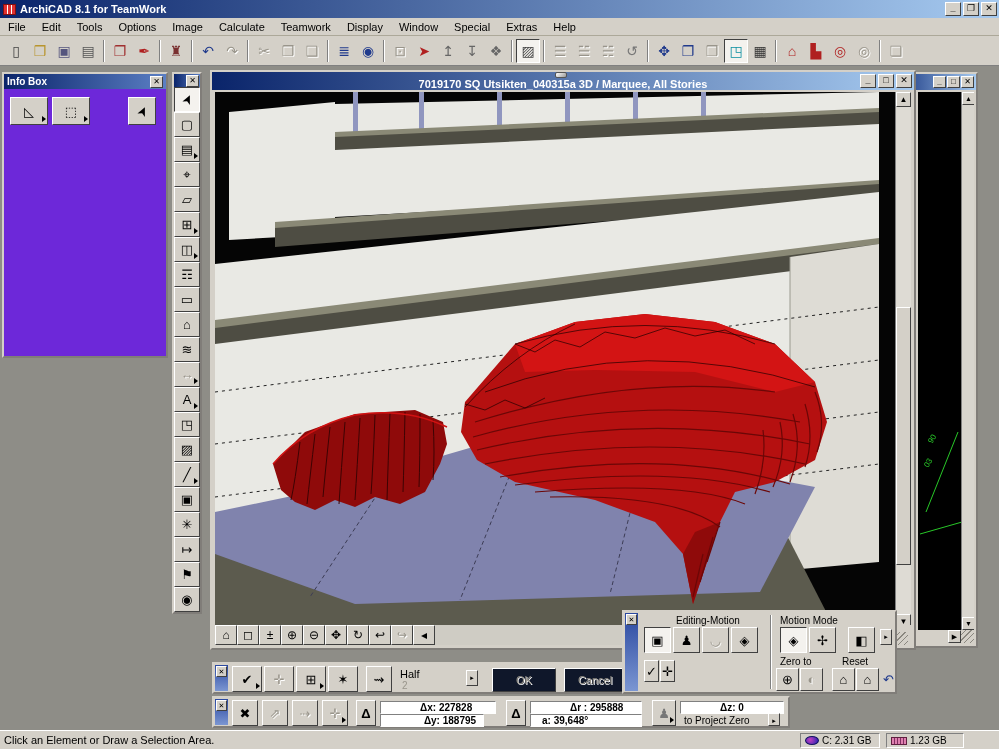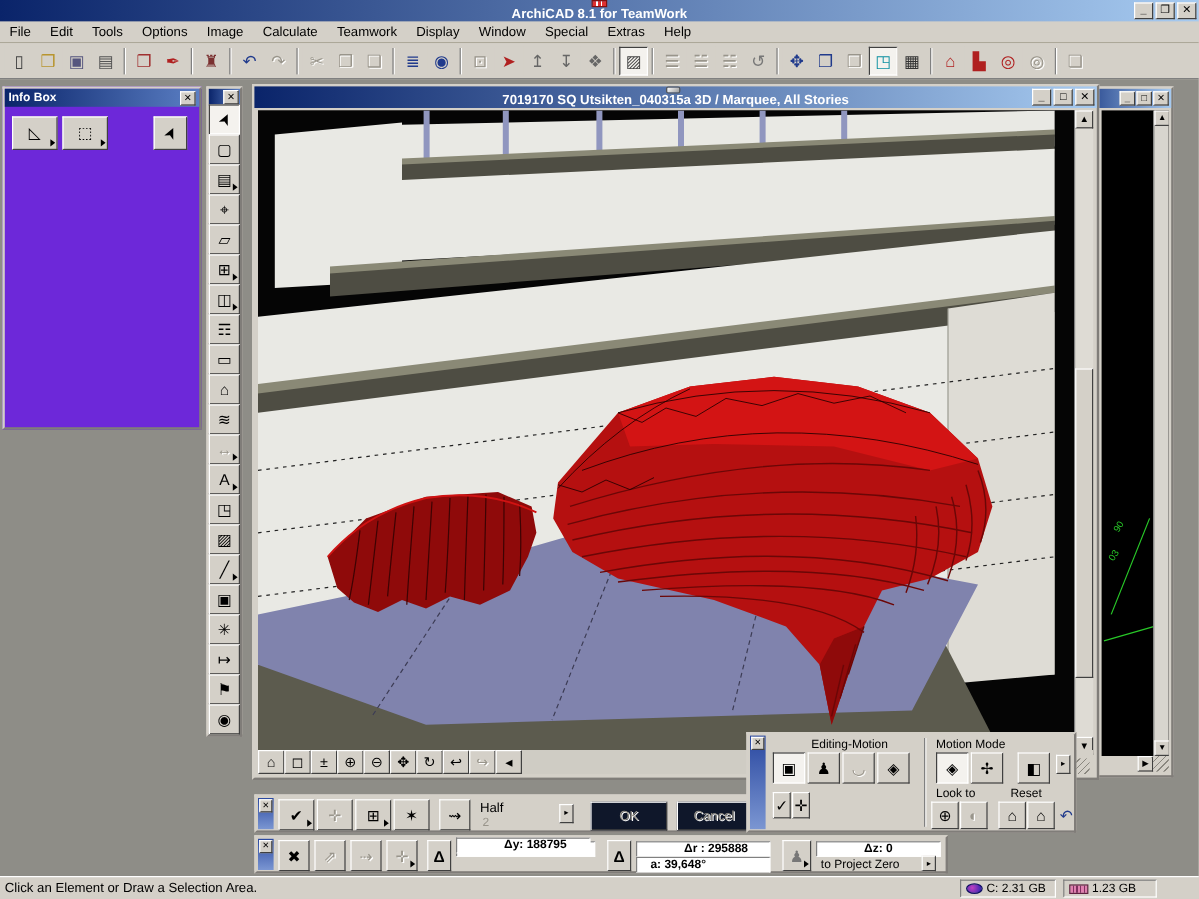--- a/index.html
+++ b/index.html
@@ -3,21 +3,21 @@
 <meta charset="utf-8">
 <style>
   * { margin:0; padding:0; box-sizing:border-box; }
   html,body { width:999px; height:749px; overflow:hidden; }
   body { font-family:"Liberation Sans","DejaVu Sans",sans-serif; font-size:11px; background:#d4d0c8; position:relative; color:#000; }
   .pressed  { border:1px solid; border-color:#404040 #fff #fff #404040 !important; background:#f4f2ee !important; }
   .disabled .glyph, .disabled { color:#99958b !important; text-shadow:1px 1px 0 #ffffff; }
 
   
   #titlebar { position:absolute; left:0; top:0; width:999px; height:18px;
-    background:linear-gradient(90deg,#0a246a,#a6caf0); color:#fff; display:flex; align-items:center;flex-direction:column; }
+    background:linear-gradient(90deg,#0a246a,#a6caf0); color:#fff; display:flex; align-items:center; }
   #app-icon { width:13px; height:11px; margin:0 4px 0 3px;
     background:repeating-linear-gradient(90deg,#e03030 0 3px,#fff 3px 4px); border:1px solid #801010; }
   #titlebar .t { font-weight:bold; font-size:11px; }
   .winbtns { position:absolute; right:2px; top:2px; display:flex; gap:2px; }
   .winbtn { width:16px; height:14px; font-size:9px; line-height:11px; text-align:center;
     background:#d4d0c8; border:1px solid; border-color:#fff #404040 #404040 #fff; color:#000; font-weight:bold; }
 
   #menubar { position:absolute; left:0; top:18px; width:999px; height:18px; background:#d4d0c8; display:flex; align-items:center; border-bottom:1px solid #aca899;}
   .menu-item { padding:2px 8px; }
 
@@ -560,21 +560,21 @@
         <span class="glyph">◈</span>
       </button>
     <button class="em-btn" style="left:185px;top:15px;">
         <span class="glyph">✢</span>
       </button>
     <button class="em-btn" style="left:224px;top:15px;">
         <span class="glyph">◧</span>
       </button>
     <button class="flyout-btn" style="right:3px;top:17px;">▸</button>
 
-    <span class="em-label" style="left:156px;top:44px;">Look to</span>
+    <span class="em-label" style="left:156px;top:44px;">Zero to</span>
     <span class="em-label" style="left:218px;top:44px;">Reset</span>
     <button class="em-btn" style="left:152px;top:56px;width:23px;height:23px;">
         <span class="glyph">⊕</span>
       </button>
     <button class="em-btn disabled" style="left:176px;top:56px;width:23px;height:23px;">
         <span class="glyph">◐</span>
       </button>
     <button class="em-btn" style="left:208px;top:56px;width:23px;height:23px;">
         <span class="glyph" style="font-weight:bold;">⌂</span>
       </button>
@@ -632,21 +632,21 @@
       </button>
     <button class="cb-btn disabled" style="left:108px;width:26px;">
         <span class="glyph">✛</span>
         <span class="fly"></span>
       </button>
 
     <button class="cb-btn" style="left:142px;width:20px;">
         <span class="glyph" style="font-weight:bold;">Δ</span>
       </button>
     <div class="coord-field" style="left:166px;top:3px;width:116px;"><span class="coord-label">Δx:</span>&nbsp;<span>227828</span></div>
-    <div class="coord-field" style="left:166px;top:0;width:112px;"><span class="coord-label">Δy:</span>&nbsp;<span>188795</span></div>
+    <div class="coord-field" style="left:166px;top:16px;width:104px;text-align:center;"><span class="coord-label">Δy:</span>&nbsp;<span>188795</span></div>
 
     <button class="cb-btn" style="left:292px;width:20px;">
         <span class="glyph" style="font-weight:bold;">Δ</span>
       </button>
     <div class="coord-field" style="left:316px;top:3px;width:112px;"><span class="coord-label">Δr :</span>&nbsp;<span>295888</span></div>
     <div class="coord-field" style="left:316px;top:16px;width:112px;"><span class="coord-label" style="margin-left:8px;">a:</span>&nbsp;<span>39,648°</span></div>
 
     <button class="cb-btn" style="left:438px;width:24px;">
         <span class="glyph" style="color:#777;">♟</span>
         <span class="fly"></span>

